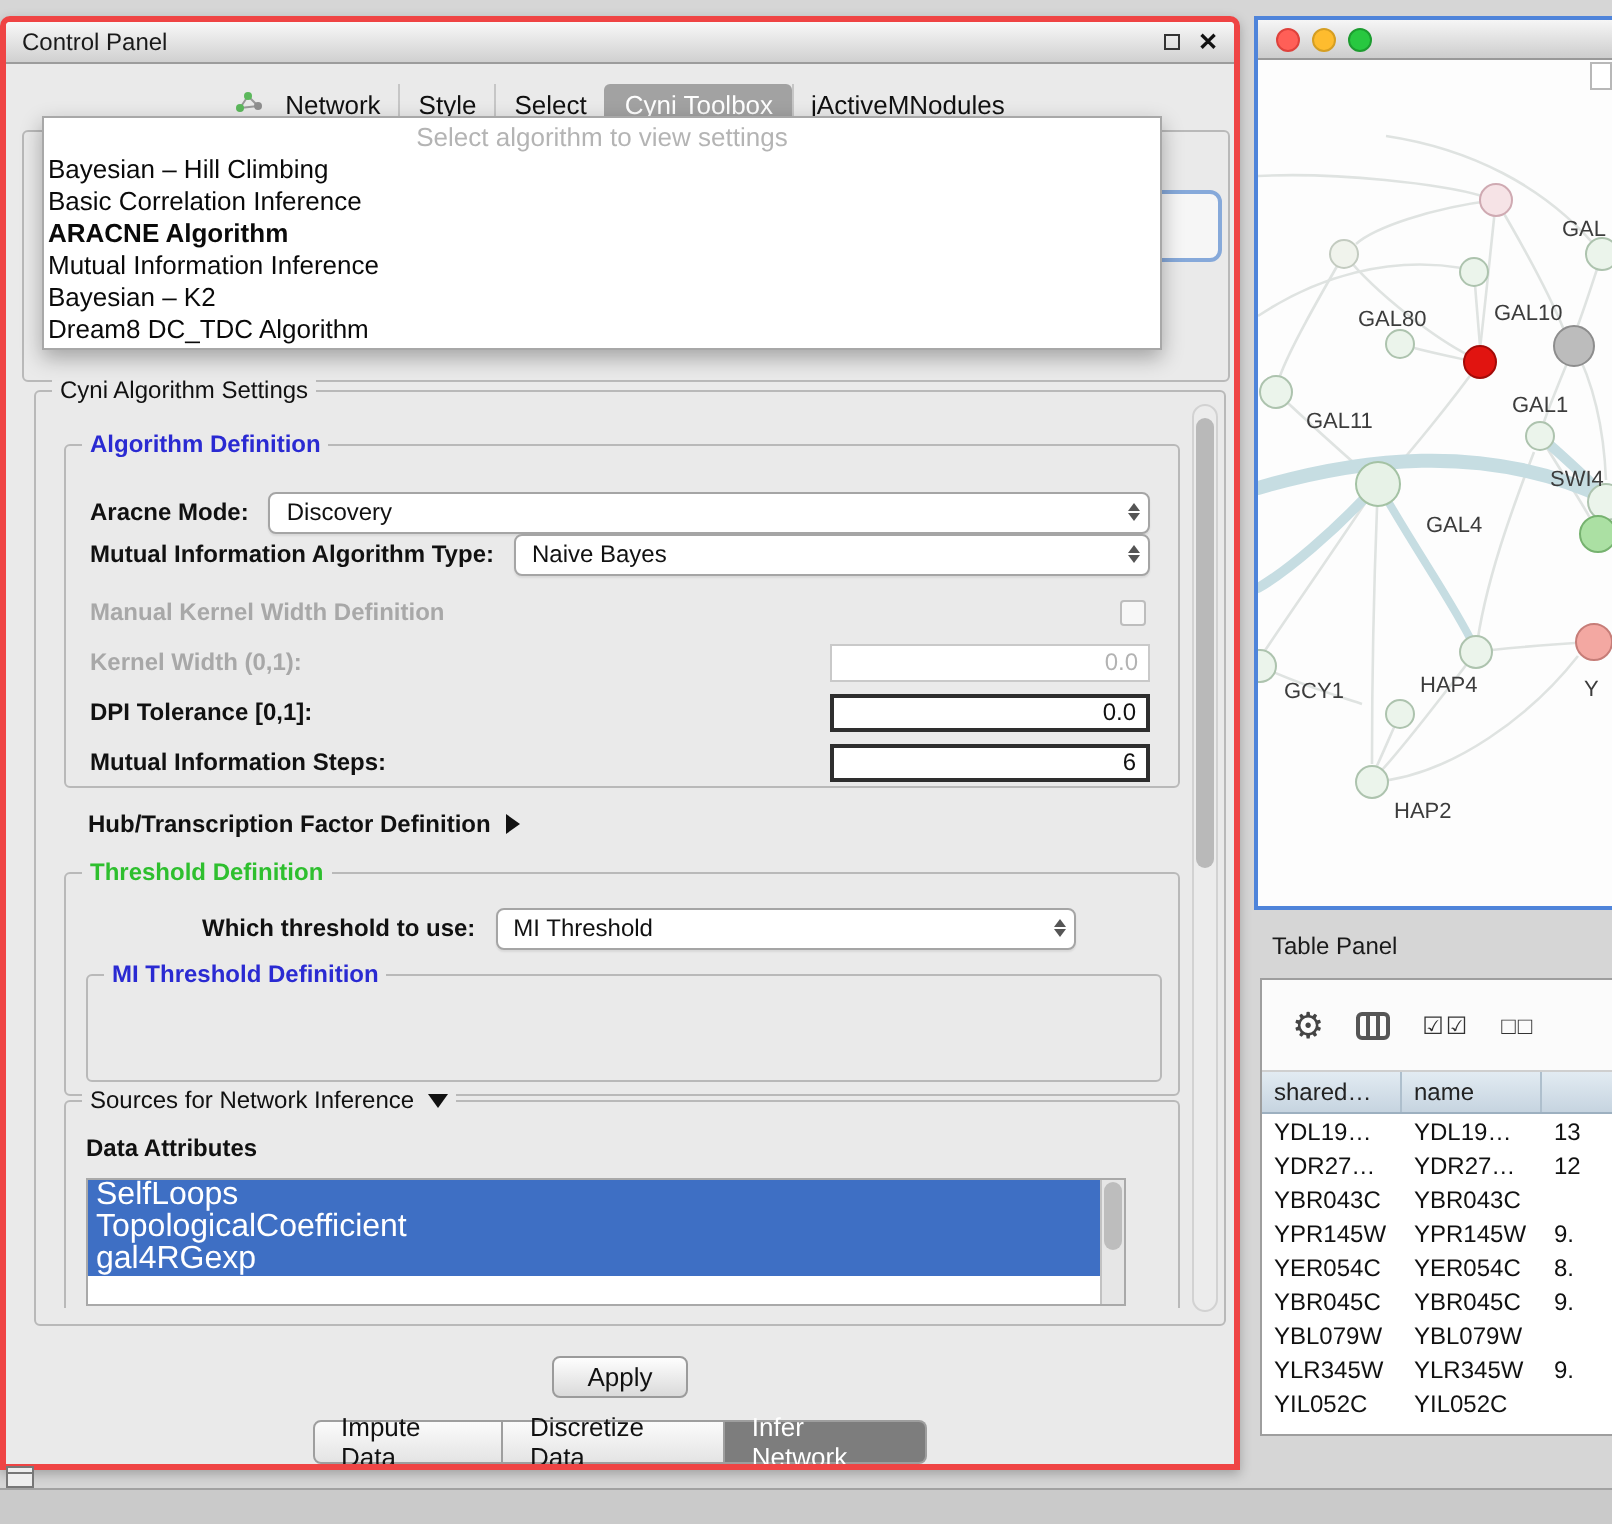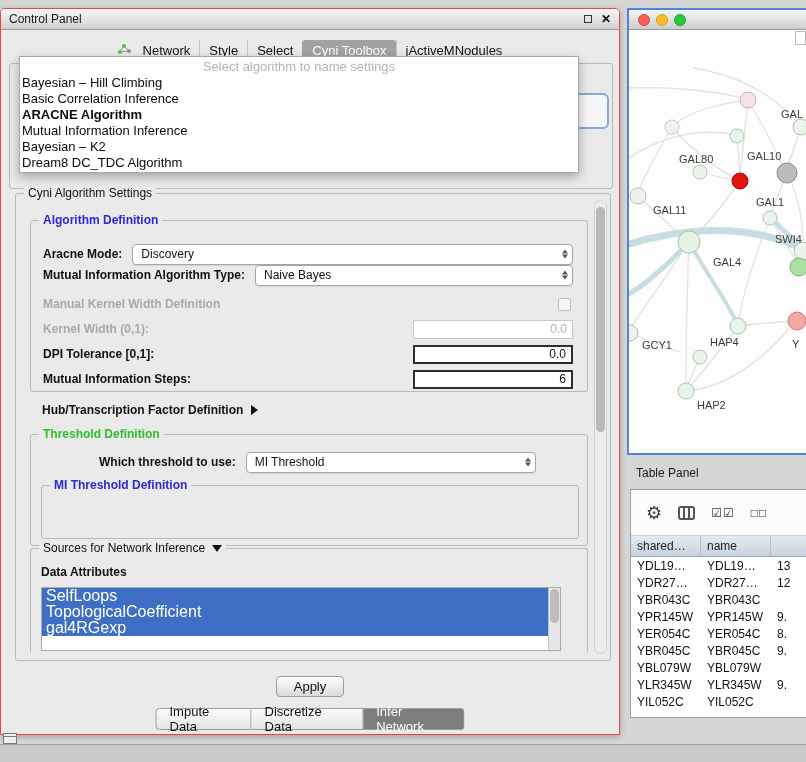--- a/index.html
+++ b/index.html
@@ -1,20 +1,20 @@
 <!DOCTYPE html>
 <html><head>
 <meta charset="utf-8">
 <style>
   *{margin:0;padding:0;box-sizing:border-box}
   body{background:#d6d6d6;font-family:"Liberation Sans",sans-serif}
   .page{position:relative;width:806px;height:762px;background:#d6d6d6;overflow:hidden}
 
   
-  .window{position:absolute;background:#eaeaea;border:1px solid #ef4444;box-shadow:0 2px 6px rgba(0,0,0,.25)}
+  .window{position:absolute;background:#eaeaea;border:3px solid #ef4444;box-shadow:0 2px 6px rgba(0,0,0,.25)}
   .titlebar{height:21px;background:linear-gradient(#f8f8f8,#d0d0d0);border-bottom:1px solid #9c9c9c;display:flex;align-items:center;padding:0 8px;font-size:12px;color:#1a1a1a}
   .win-btns{margin-left:auto;display:flex;align-items:center;gap:9px}
   .sq{width:8px;height:8px;border:1.5px solid #333;display:inline-block}
   .x{font-size:12px;font-weight:bold;color:#111;line-height:1}
 
   
   .cp{left:0;top:8px;width:620px;height:727px;border-radius:5px 5px 0 0;overflow:hidden}
   .cp-tabs{position:absolute;top:31px;left:0;right:0;display:flex;justify-content:center;font-size:13px;color:#111}
   .tab{padding:3px 9px;border-left:1px solid #c6c6c6;display:flex;align-items:flex-end;gap:12px;height:21px}
   .tab:first-child{border-left:none}
@@ -142,21 +142,21 @@
         </div>
         <div class="tab">
           <span>jActiveMNodules</span>
         </div>
       </div>
 
     <div class="groupbox hidden-gb"></div>
     <div class="combo-frag"></div>
 
     <div class="algo-popup">
-      <div class="popup-header">Select algorithm to name settings</div>
+      <div class="popup-header">Select algorithm to view settings</div>
       <div>
           <div class="popup-item">Bayesian – Hill Climbing</div>
           <div class="popup-item">Basic Correlation Inference</div>
           <div class="popup-item selected">ARACNE Algorithm</div>
           <div class="popup-item">Mutual Information Inference</div>
           <div class="popup-item">Bayesian – K2</div>
           <div class="popup-item">Dream8 DC_TDC Algorithm</div>
         </div>
     </div>
 

